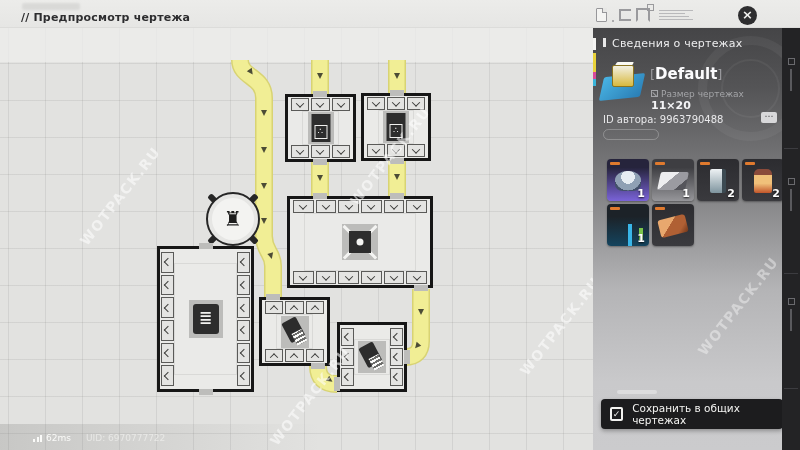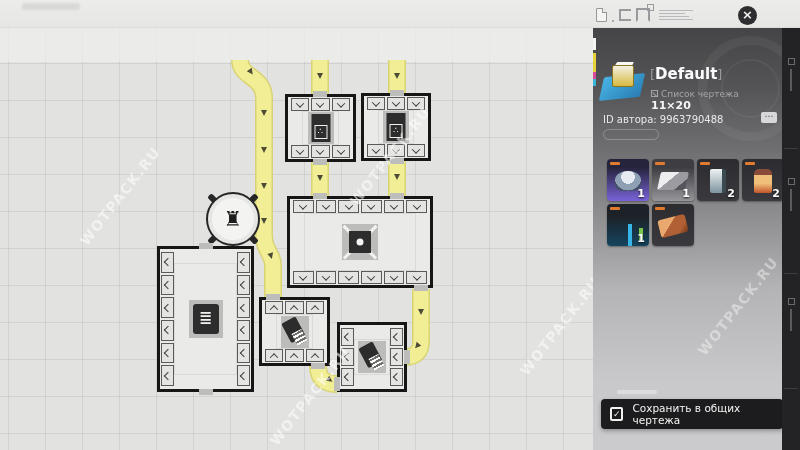--- a/index.html
+++ b/index.html
@@ -164,20 +164,21 @@
   .sb-strip .grp { position:absolute; left:4px; width:10px; }
   .sb-strip .sq { width:7px; height:7px; border:1px solid #6a6a6e; margin:0 auto 4px; }
   .sb-strip .dash { width:1.5px; height:22px; background:#5a5a5e; margin:0 auto; }
   .sb-strip .div { position:absolute; left:2px; width:14px; height:1px; background:#3c3c40; }
 </style>
 </head>
 <body>
 
 <div class="topbar">
   <div class="redacted"></div>
+  <div class="title">// Предпросмотр чертежа</div>
   <div class="tb-icons">
     <span class="doc-ic"></span>
     <span class="doc-dot"></span>
     <span class="logo-sq1"></span>
     <span class="logo-sq2"></span>
     <span class="micro-lines">
         <i></i>
         <i></i>
         <i></i>
         <i></i>
@@ -197,20 +198,29 @@
       <path d="M 421 261 L 421 313 Q 421 329 405 329" fill="none" stroke="#d8d373" stroke-width="18" stroke-linejoin="round"></path>
       <path d="M 318 338 Q 318 356 337 356" fill="none" stroke="#d8d373" stroke-width="18" stroke-linejoin="round"></path>
       <path d="M 240 32 C 240 50 264 48 264 70 L 264 208 C 264 224 273 224 273 238 L 273 270" fill="none" stroke="#f1ee95" stroke-width="15" stroke-linejoin="round"></path>
       <path d="M 320 32 L 320 69" fill="none" stroke="#f1ee95" stroke-width="15" stroke-linejoin="round"></path>
       <path d="M 397 32 L 397 68" fill="none" stroke="#f1ee95" stroke-width="15" stroke-linejoin="round"></path>
       <path d="M 320 134 L 320 171" fill="none" stroke="#f1ee95" stroke-width="15" stroke-linejoin="round"></path>
       <path d="M 397 133 L 397 170" fill="none" stroke="#f1ee95" stroke-width="15" stroke-linejoin="round"></path>
       <path d="M 421 261 L 421 313 Q 421 329 405 329" fill="none" stroke="#f1ee95" stroke-width="15" stroke-linejoin="round"></path>
       <path d="M 318 338 Q 318 356 337 356" fill="none" stroke="#f1ee95" stroke-width="15" stroke-linejoin="round"></path>
     </svg>
+  <div class="statusbar">
+    <span class="sig">
+        <i></i>
+        <i></i>
+        <i></i>
+      </span>
+    <span class="ping">62ms</span>
+    <span class="uid">UID: 6970777722</span>
+  </div>
 <div class="arr" style="left: 247.5px; top: 41px; transform: rotate(-35deg);"></div>
     <div class="arr" style="left: 260.5px; top: 82px; transform: rotate(0deg);"></div>
     <div class="arr" style="left: 260.5px; top: 119px; transform: rotate(0deg);"></div>
     <div class="arr" style="left: 260.5px; top: 155px; transform: rotate(0deg);"></div>
     <div class="arr" style="left: 260.5px; top: 190px; transform: rotate(0deg);"></div>
     <div class="arr" style="left: 267.5px; top: 225px; transform: rotate(-15deg);"></div>
     <div class="arr" style="left: 316.5px; top: 45px; transform: rotate(0deg);"></div>
     <div class="arr" style="left: 393.5px; top: 45px; transform: rotate(0deg);"></div>
     <div class="arr" style="left: 316.5px; top: 147px; transform: rotate(0deg);"></div>
     <div class="arr" style="left: 393.5px; top: 146px; transform: rotate(0deg);"></div>
@@ -436,28 +446,29 @@
 
 <div class="sidebar">
   <div class="cmyk">
     <i style="height:12px;background:#f4f4f2"></i>
     <i style="height:3px;background:transparent"></i>
     <i style="height:19px;background:#e8d23a"></i>
     <i style="height:7px;background:#d84a9a"></i>
     <i style="height:7px;background:#3ab4d8"></i>
   </div>
   <div class="sb-emblem"></div>
+  <div class="sb-header">Сведения о чертежах</div>
 
   <div class="thumb">
     <div class="base"></div>
       <div class="boxtop"></div>
       <div class="box"></div>
   </div>
   <div class="bp-name"><span class="br">[</span><span>Default</span><span class="br">]</span></div>
-  <div class="size-row"><span class="size-ic"></span><span>Список чертежа</span></div>
+  <div class="size-row"><span class="size-ic"></span><span>Размер чертежах</span></div>
   <div class="size-val">11×20</div>
   <div class="author">ID автора: 9963790488</div>
   <div class="more-btn">⋯</div>
   <div class="ghost-pill"></div>
 
   <div class="cards">
       <div class="card purple">
         <span class="badge"></span>
     <span class="cicon ic-dome"></span>
     <span class="count">1</span>
@@ -483,21 +494,21 @@
       <div class="card ">
         <span class="badge"></span>
     <span class="cicon ic-plate"></span>
     <span class="count"></span>
       </div>
     </div>
 
   <div class="save-hint"></div>
   <div class="save-btn">
     <span class="save-ic">✓</span>
-    <span class="save-label">Сохранить в общих чертежа</span>
+    <span class="save-label">Сохранить в общих чертежах</span>
   </div>
 
   <div class="sb-strip">
     <div class="grp" style="top:30px">
         <div class="sq"></div>
         <div class="dash"></div>
       </div>
     <div class="div" style="top:120px"></div>
     <div class="grp" style="top:150px">
         <div class="sq"></div>

